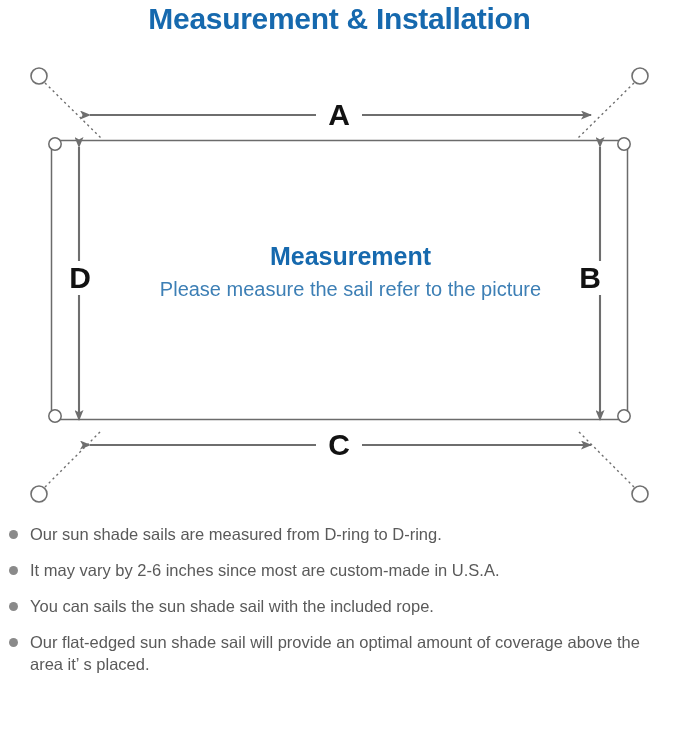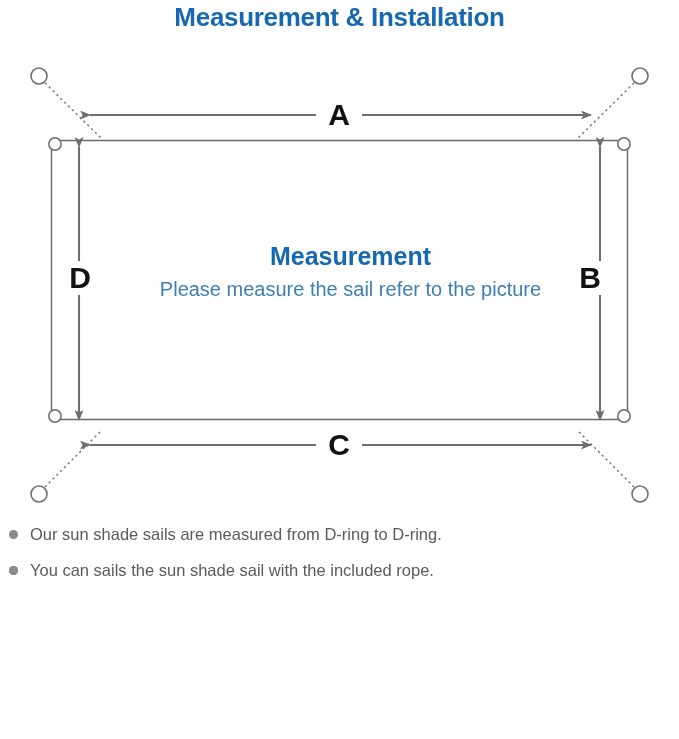--- a/index.html
+++ b/index.html
@@ -15,21 +15,21 @@
     overflow: hidden;
   }
 
   
   #page-title {
     position: absolute;
     left: 0;
     top: 2px;
     width: 679px;
     text-align: center;
-    font-size: 26px;
+    font-size: 30px;
     font-weight: bold;
     color: #1669ae;
     letter-spacing: -0.3px;
     font-family: "Liberation Sans", "DejaVu Sans", sans-serif;
   }
 
   
   #diagram {
     position: absolute;
     left: 0;
@@ -168,18 +168,23 @@
   <div class="dim-letter" id="dim-d">D</div>
 </div>
 
 <div id="notes">
   <div class="note-item">
     <span class="note-bullet"></span>
     <span>Our sun shade sails are measured from D-ring to D-ring.</span>
   </div>
   <div class="note-item">
     <span class="note-bullet"></span>
+    <span>It may vary by 2-6 inches since most are custom-made in U.S.A.</span>
   </div>
   <div class="note-item">
     <span class="note-bullet"></span>
     <span>You can sails the sun shade sail with the included rope.</span>
   </div>
+  <div class="note-item">
+    <span class="note-bullet"></span>
+    <span>Our flat-edged sun shade sail will provide an optimal amount of coverage above the area it’ s placed.</span>
+  </div>
 </div>
 
 </body></html>

